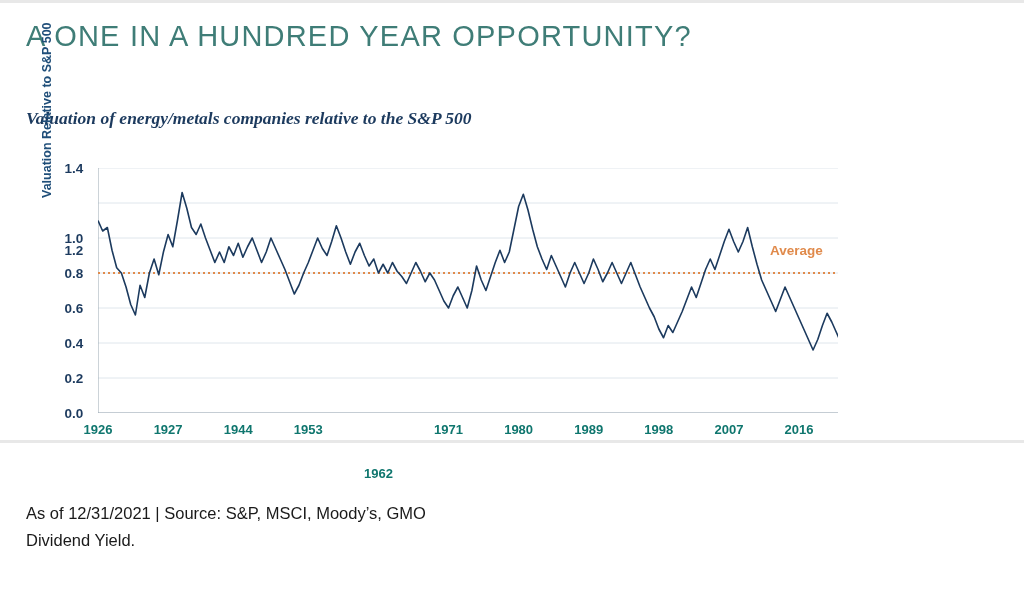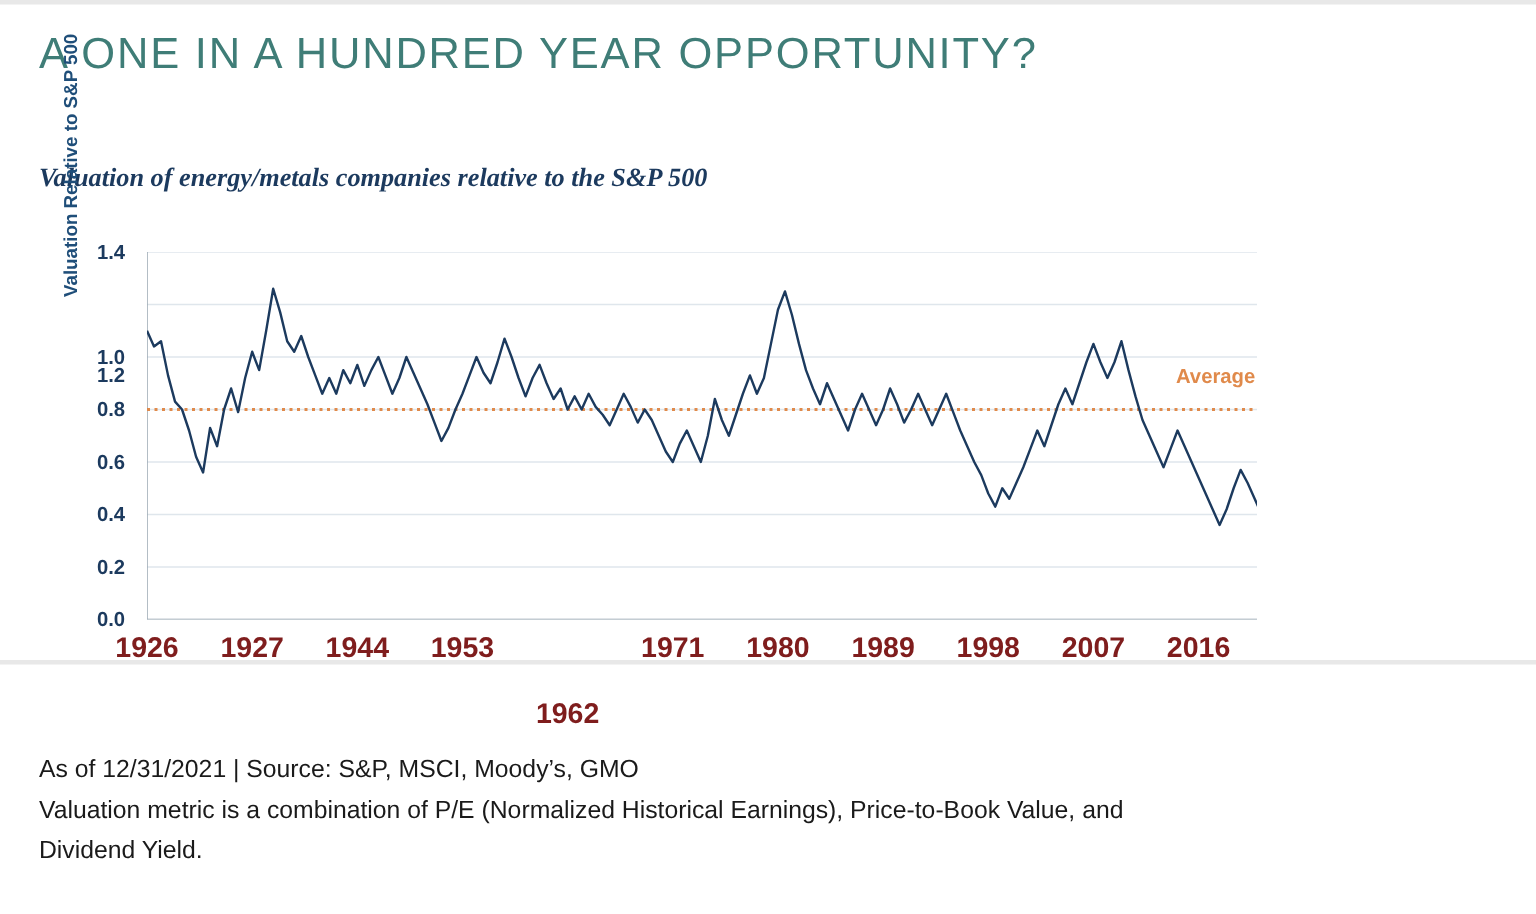--- a/index.html
+++ b/index.html
@@ -95,23 +95,23 @@
   }
   .xticks {
     position: absolute;
     left: 72px;
     top: 262px;
     width: 740px;
     height: 28px;
   }
   .xtick {
     position: absolute;
-    font-size: 19px;
+    font-size: 13px;
     font-weight: bold;
-    color: #7f1d1d;
+    color: #0f766e;
     transform: translateX(-50%);
     white-space: nowrap;
   }
   .avg-label {
     position: absolute;
     font-size: 13.5px;
     font-weight: bold;
     color: #e08a4b;
   }
   .footnote {
@@ -164,36 +164,35 @@
           <line x1="0" x2="740" y1="175" y2="175" stroke="#dfe6ec" stroke-width="1"></line>
           <line x1="0" x2="740" y1="140" y2="140" stroke="#dfe6ec" stroke-width="1"></line>
           <line x1="0" x2="740" y1="104.99999999999997" y2="104.99999999999997" stroke="#dfe6ec" stroke-width="1"></line>
           <line x1="0" x2="740" y1="70" y2="70" stroke="#dfe6ec" stroke-width="1"></line>
           <line x1="0" x2="740" y1="34.99999999999997" y2="34.99999999999997" stroke="#dfe6ec" stroke-width="1"></line>
           <line x1="0" x2="740" y1="0" y2="0" stroke="#dfe6ec" stroke-width="1"></line>
           <line x1="0" x2="0" y1="0" y2="245" stroke="#9aa7b2" stroke-width="1"></line>
           <line x1="0" x2="740" y1="245" y2="245" stroke="#9aa7b2" stroke-width="1"></line>
           <line x1="0" x2="740" y1="104.99999999999997" y2="104.99999999999997" stroke="#e08a4b" stroke-width="2" stroke-dasharray="2,3"></line>
           <path d="M0.00 52.50 L4.67 63.00 L9.35 59.50 L14.02 82.25 L18.69 99.75 L23.37 105.00 L28.04 119.00 L32.72 136.50 L37.39 147.00 L42.06 117.25 L46.74 129.50 L51.41 105.00 L56.08 91.00 L60.76 106.75 L65.43 84.00 L70.11 66.50 L74.78 78.75 L79.45 52.50 L84.13 24.50 L88.80 40.25 L93.47 59.50 L98.15 66.50 L102.82 56.00 L107.49 70.00 L112.17 82.25 L116.84 94.50 L121.52 84.00 L126.19 94.50 L130.86 78.75 L135.54 87.50 L140.21 75.25 L144.88 89.25 L149.56 78.75 L154.23 70.00 L158.91 82.25 L163.58 94.50 L168.25 84.00 L172.93 70.00 L177.60 80.50 L182.27 91.00 L186.95 101.50 L191.62 113.75 L196.29 126.00 L200.97 117.25 L205.64 105.00 L210.32 94.50 L214.99 82.25 L219.66 70.00 L224.34 80.50 L229.01 87.50 L233.68 73.50 L238.36 57.75 L243.03 70.00 L247.71 84.00 L252.38 96.25 L257.05 84.00 L261.73 75.25 L266.40 87.50 L271.07 98.00 L275.75 91.00 L280.42 105.00 L285.09 96.25 L289.77 105.00 L294.44 94.50 L299.12 103.25 L303.79 108.50 L308.46 115.50 L313.14 105.00 L317.81 94.50 L322.48 103.25 L327.16 113.75 L331.83 105.00 L336.51 112.00 L341.18 122.50 L345.85 133.00 L350.53 140.00 L355.20 127.75 L359.87 119.00 L364.55 129.50 L369.22 140.00 L373.89 122.50 L378.57 98.00 L383.24 112.00 L387.92 122.50 L392.59 108.50 L397.26 94.50 L401.94 82.25 L406.61 94.50 L411.28 84.00 L415.96 61.25 L420.63 38.50 L425.31 26.25 L429.98 42.00 L434.65 61.25 L439.33 78.75 L444.00 91.00 L448.67 101.50 L453.35 87.50 L458.02 98.00 L462.69 108.50 L467.37 119.00 L472.04 105.00 L476.72 94.50 L481.39 105.00 L486.06 115.50 L490.74 105.00 L495.41 91.00 L500.08 101.50 L504.76 113.75 L509.43 105.00 L514.11 94.50 L518.78 105.00 L523.45 115.50 L528.13 105.00 L532.80 94.50 L537.47 106.75 L542.15 119.00 L546.82 129.50 L551.49 140.00 L556.17 148.75 L560.84 161.00 L565.52 169.75 L570.19 157.50 L574.86 164.50 L579.54 154.00 L584.21 143.50 L588.88 131.25 L593.56 119.00 L598.23 129.50 L602.91 115.50 L607.58 101.50 L612.25 91.00 L616.93 101.50 L621.60 87.50 L626.27 73.50 L630.95 61.25 L635.62 73.50 L640.29 84.00 L644.97 73.50 L649.64 59.50 L654.32 78.75 L658.99 96.25 L663.66 112.00 L668.34 122.50 L673.01 133.00 L677.68 143.50 L682.36 131.25 L687.03 119.00 L691.71 129.50 L696.38 140.00 L701.05 150.50 L705.73 161.00 L710.40 171.50 L715.07 182.00 L719.75 171.50 L724.42 157.50 L729.09 145.25 L733.77 154.00 L738.44 164.50 L743.12 175.00 L747.01 185.50" fill="none" stroke="#1c3a5e" stroke-width="1.6" stroke-linejoin="round"></path>
-        </svg><div class="avg-label" style="left: 672px; top: 75px; margin-left: 14px;">Average</div></div>
+        </svg><div class="avg-label" style="left: 672px; top: 75px;">Average</div></div>
     <div class="xticks" id="xticks">
         <div class="xtick" style="left: 0px; top: 2px;">1926</div>
         <div class="xtick" style="left: 70.1053px; top: 2px;">1927</div>
         <div class="xtick" style="left: 140.211px; top: 2px;">1944</div>
         <div class="xtick" style="left: 210.316px; top: 2px;">1953</div>
         <div class="xtick" style="left: 280.421px; top: 2px; margin-top: 44px;">1962</div>
         <div class="xtick" style="left: 350.526px; top: 2px;">1971</div>
         <div class="xtick" style="left: 420.632px; top: 2px;">1980</div>
         <div class="xtick" style="left: 490.737px; top: 2px;">1989</div>
         <div class="xtick" style="left: 560.842px; top: 2px;">1998</div>
         <div class="xtick" style="left: 630.947px; top: 2px;">2007</div>
         <div class="xtick" style="left: 701.053px; top: 2px;">2016</div>
       </div>
   </div>
 
   <div class="footnote">
     <div>As of 12/31/2021 | Source: S&amp;P, MSCI, Moody’s, GMO</div>
-    <div>Valuation metric is a combination of P/E (Normalized Historical Earnings), Price-to-Book Value, and</div>
     <div>Dividend Yield.</div>
   </div>
 
   <div class="border-bottom"></div>
 </div>
 
 </body></html>

